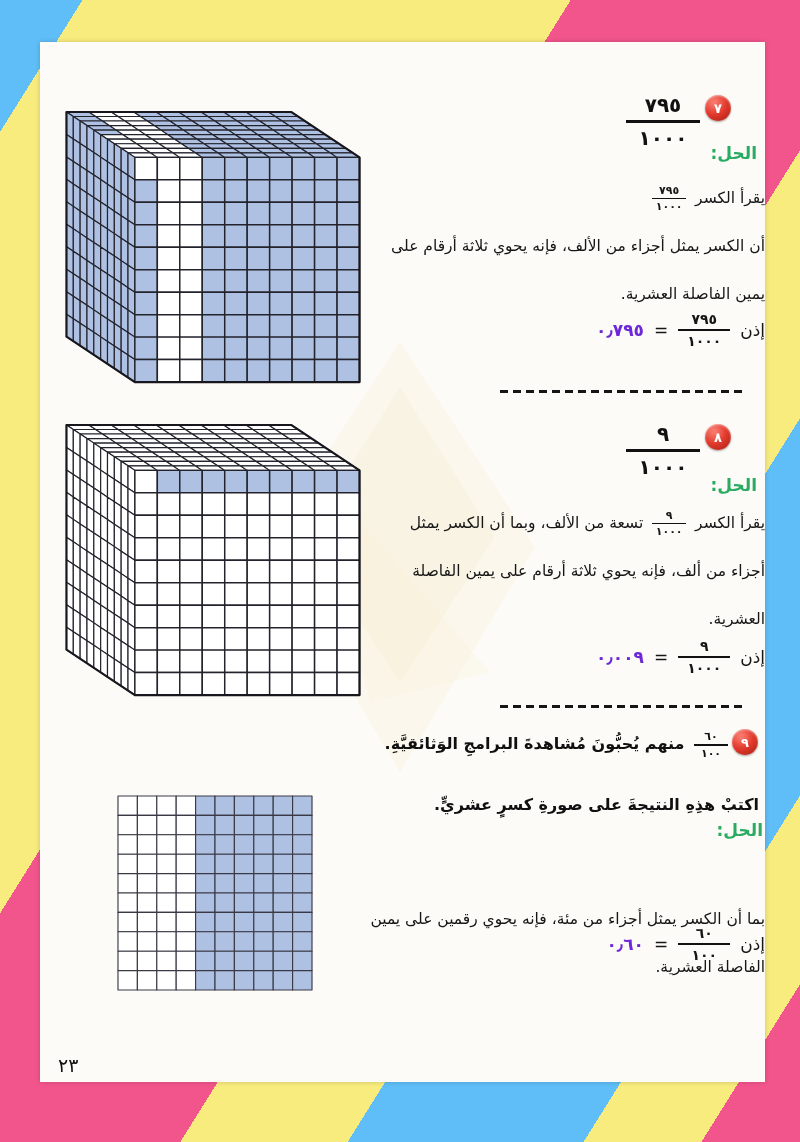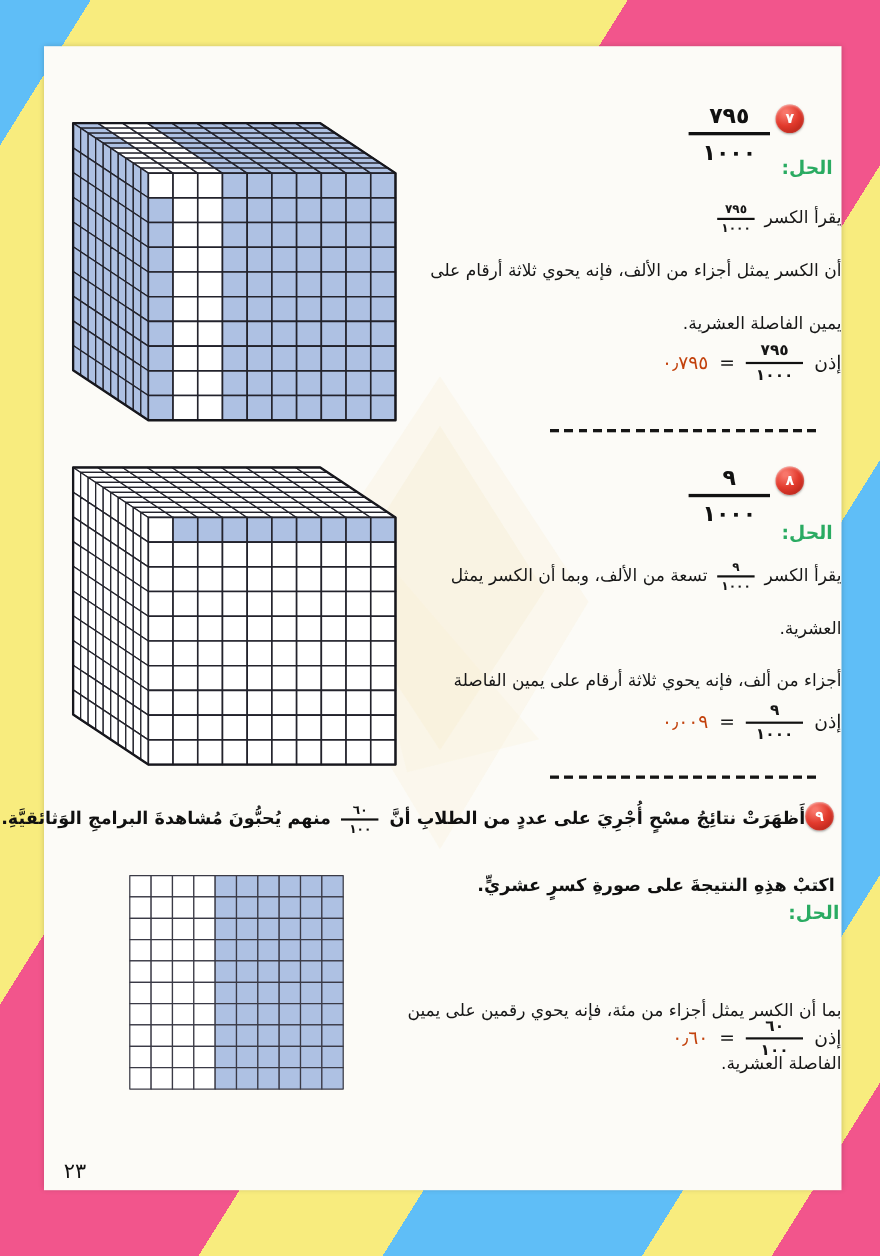--- a/index.html
+++ b/index.html
@@ -27,21 +27,21 @@
   .para{position:absolute;right:0;direction:rtl;text-align:right;color:#161616;font-size:15.5px;}
   .para .line{line-height:48px;white-space:nowrap;}
   .infrac{display:inline-flex;flex-direction:column;align-items:center;vertical-align:middle;
     font-size:11px;line-height:13px;font-weight:bold;margin:0 4px;}
   .infrac .bar{width:34px;height:1.8px;background:#111;margin:1px 0;}
   .result{position:absolute;right:0;direction:rtl;display:flex;align-items:center;gap:10px;
     color:#161616;font-size:17px;}
   .resfrac{display:inline-flex;flex-direction:column;align-items:center;
     font-size:14px;line-height:18px;font-weight:bold;}
   .resfrac .bar{width:52px;height:2.4px;background:#111;margin:1px 0;}
-  .red{color:#c2410c;font-weight:normal;letter-spacing:1px;}
+  .red{color:#6d28d9;font-weight:bold;letter-spacing:1px;}
   .dash{position:absolute;right:20px;width:245px;height:3px;
     background:repeating-linear-gradient(90deg,#151515 0 8px,transparent 8px 13px);}
   .p9line{position:absolute;direction:rtl;white-space:nowrap;font-size:16px;font-weight:bold;color:#101010;}
   .cube,.grid{position:absolute;}
   .pagenum{position:absolute;left:18px;top:1012px;font-size:19px;color:#111;}
 </style>
 </head>
 <body>
 
 <div class="sheet">
@@ -710,43 +710,42 @@
     <div class="para" style="top:457px">
       <div class="line">
         <span>يقرأ الكسر</span>
         <span class="infrac">
           <span>٩</span>
           <span class="bar"></span>
           <span>١٠٠٠</span>
         </span>
         <span>تسعة من الألف، وبما أن الكسر يمثل</span>
       </div>
+      <div class="line">أجزاء من ألف، فإنه يحوي ثلاثة أرقام على يمين الفاصلة</div>
       <div class="line">العشرية.</div>
-      <div class="line">أجزاء من ألف، فإنه يحوي ثلاثة أرقام على يمين الفاصلة</div>
     </div>
 
     <div class="result" style="top:595px">
       <span>إذن</span>
       <span class="resfrac">
         <span>٩</span>
         <span class="bar"></span>
         <span>١٠٠٠</span>
       </span>
       <span>=</span>
       <span class="red">٠٫٠٠٩</span>
     </div>
 
     <div class="dash" style="top:663px"></div>
 
     <div class="badge" style="left:692px;top:687px">
       <span>٩</span>
     </div>
 
     <div class="p9line" style="right:33px;top:688px">
-      <span>أَظهَرَتْ نتائِجُ مسْحٍ أُجْرِيَ على عددٍ من الطلابِ أنَّ</span>
       <span class="infrac">
         <span>٦٠</span>
         <span class="bar"></span>
         <span>١٠٠</span>
       </span>
       <span>منهم يُحبُّونَ مُشاهدةَ البرامجِ الوَثائقيَّةِ.</span>
     </div>
     <div class="p9line" style="right:6px;top:753px">اكتبْ هذِهِ النتيجةَ على صورةِ كسرٍ عشريٍّ.</div>
 
     <div class="sol" style="top:778px;right:2px">الحل:</div>

